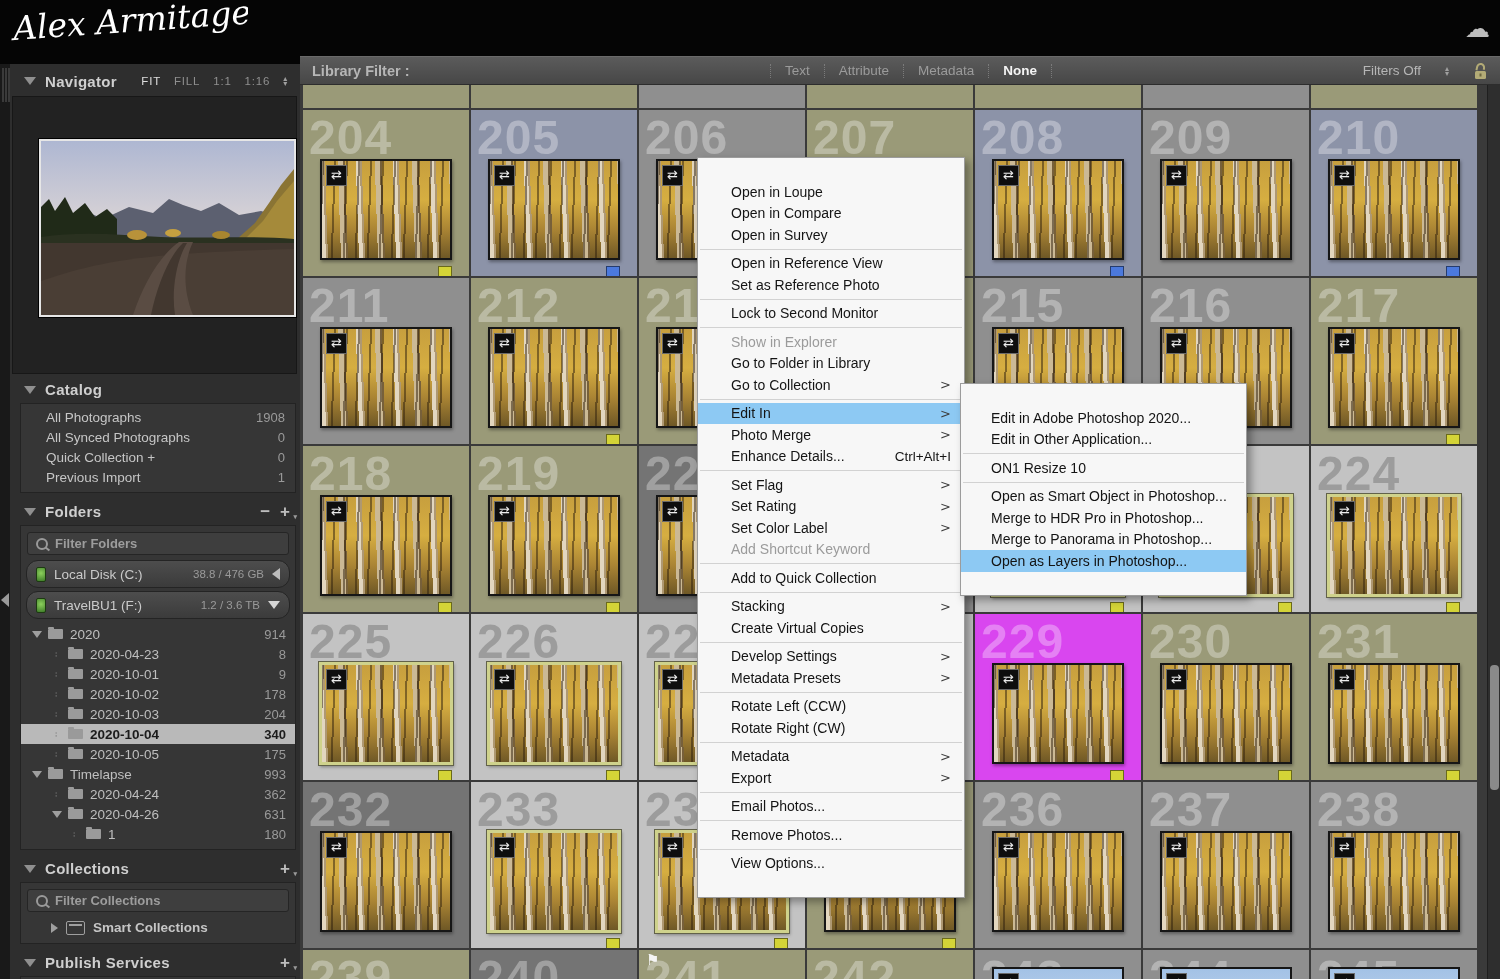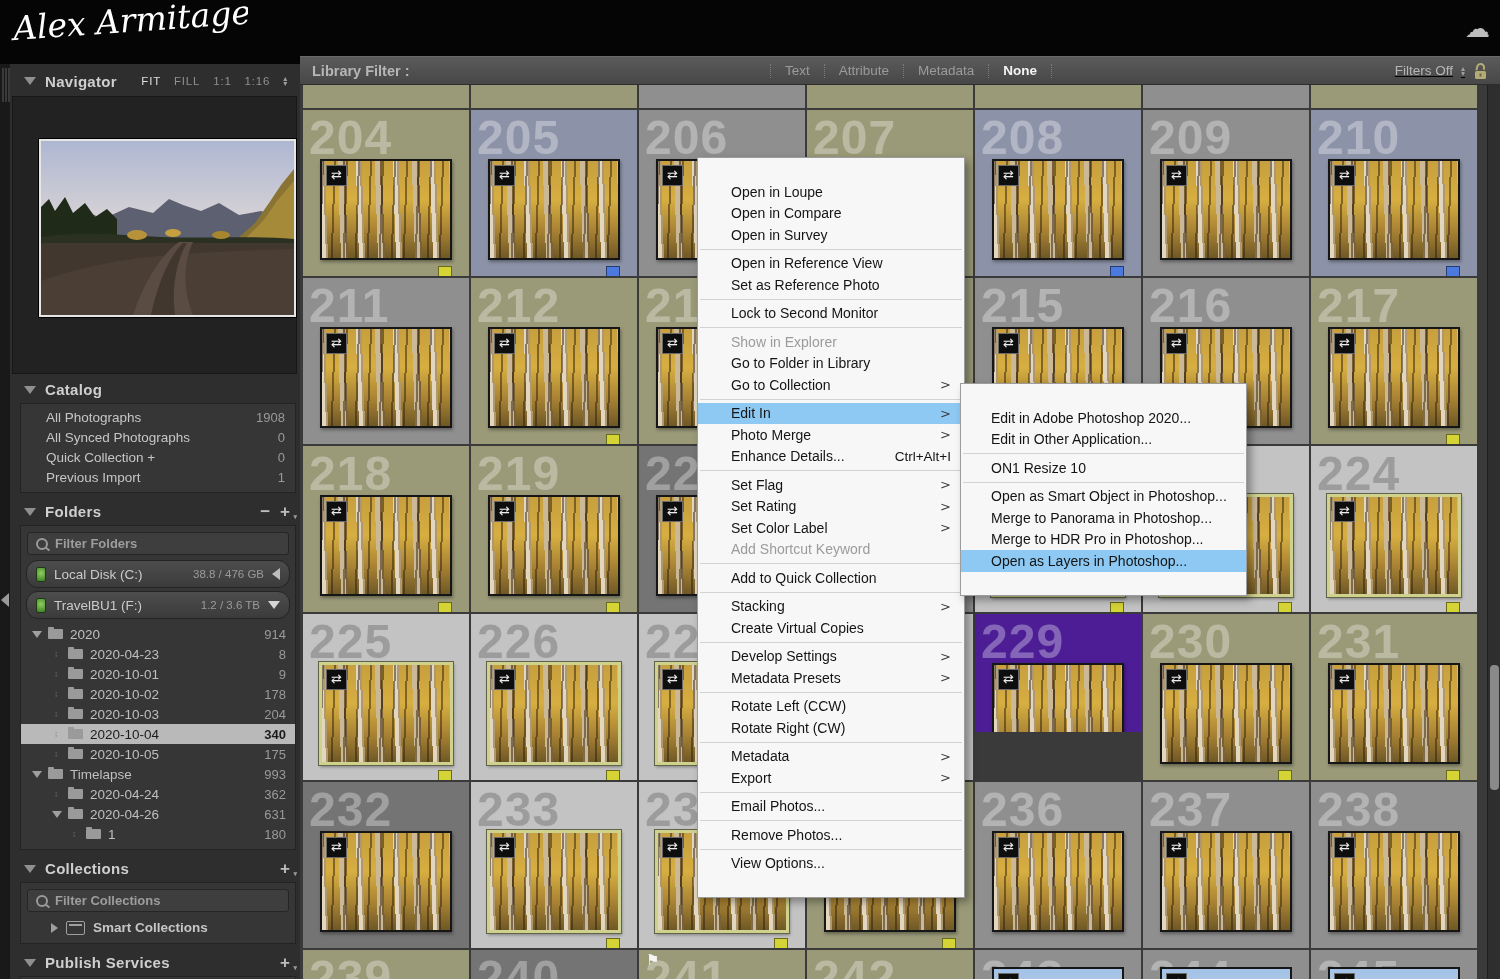--- a/index.html
+++ b/index.html
@@ -79,21 +79,21 @@
 
   
   #filterbar{position:absolute;left:300px;top:56px;width:1200px;height:29px;
              background:linear-gradient(#5b5b5b,#474747);border-top:1px solid #6a6a6a;
              border-bottom:1px solid #2d2d2d;display:flex;align-items:center;padding:0 12px;box-sizing:border-box;}
   #lf-label{font-size:14.5px;color:#b6b6b6;font-weight:bold;}
   #lf-tabs{position:absolute;left:470px;display:flex;align-items:center;height:100%;}
   .lf-tab{font-size:13.5px;color:#9b9b9b;padding:0 14px;}
   .lf-tab.active{color:#f4f4f4;font-weight:bold;}
   .dotsep{width:0;height:14px;border-left:1px dotted #7b7b7b;}
-  #lf-right{margin-left:auto;display:flex;align-items:center;gap:8px;text-decoration:underline;}
+  #lf-right{margin-left:auto;display:flex;align-items:center;gap:24px;}
   #filters-off{font-size:13.5px;color:#b6b6b6;}
 
   
   #grid{position:absolute;left:300px;top:85px;width:1187px;height:894px;background:#3a3a3a;overflow:hidden;}
   .grow{display:flex;gap:2px;padding-left:3px;margin-bottom:2px;}
   .cell{width:166px;position:relative;overflow:hidden;flex:0 0 auto;}
   .num{position:absolute;top:0px;left:6px;font-size:48px;font-weight:bold;letter-spacing:1px;line-height:56px;}
   .numlight{color:rgba(255,255,255,.32);}
   .numdark{color:rgba(0,0,0,.20);}
   .thumb{position:absolute;left:17px;top:49px;width:128px;height:97px;border:2px solid #161616;
@@ -274,21 +274,21 @@
           </span>
           <span class="fic"></span>
           <span class="flabel">2020-10-03</span>
           <span class="fcount">204</span>
         </div>
         <div class="frow lvl2 sel">
           <span class="lead">
             <span class="dots">⁞</span>
           </span>
           <span class="fic"></span>
-          <span class="flabel" style="font-weight: normal;">2020-10-04</span>
+          <span class="flabel" style="font-weight: bold;">2020-10-04</span>
           <span class="fcount">340</span>
         </div>
         <div class="frow lvl2">
           <span class="lead">
             <span class="dots">⁞</span>
           </span>
           <span class="fic"></span>
           <span class="flabel">2020-10-05</span>
           <span class="fcount">175</span>
         </div>
@@ -566,21 +566,21 @@
         </div>
         <span class="chip" style="background: rgb(212, 212, 55);"></span>
       </div>
       <div class="cell" style="background: rgb(195, 195, 195); height: 166px;">
         <span class="num numdark">228</span>
         <div class="thumb aspen selth">
           <span class="badge">⇄</span>
         </div>
         <span class="chip" style="background: rgb(212, 212, 55);"></span>
       </div>
-      <div class="cell" style="background: #4c1d95; height: 118px;">
+      <div class="cell" style="background: #d946ef; height: 166px;">
         <span class="num numlight">229</span>
         <div class="thumb aspen">
           <span class="badge">⇄</span>
         </div>
         <span class="chip" style="background: rgb(212, 212, 55);"></span>
       </div>
       <div class="cell" style="background: rgb(154, 154, 120); height: 166px;">
         <span class="num numlight">230</span>
         <div class="thumb aspen">
           <span class="badge">⇄</span>
@@ -801,21 +801,21 @@
     </div>
     <div class="msep"></div>
     <div class="mi">
       <span>ON1 Resize 10</span>
     </div>
     <div class="msep"></div>
     <div class="mi">
       <span>Open as Smart Object in Photoshop...</span>
     </div>
     <div class="mi">
+      <span>Merge to HDR Pro in Photoshop...</span>
+    </div>
+    <div class="mi">
       <span>Merge to Panorama in Photoshop...</span>
-    </div>
-    <div class="mi">
-      <span>Merge to HDR Pro in Photoshop...</span>
     </div>
     <div class="mi hl">
       <span>Open as Layers in Photoshop...</span>
     </div>
   </div>
 
 </body></html>

